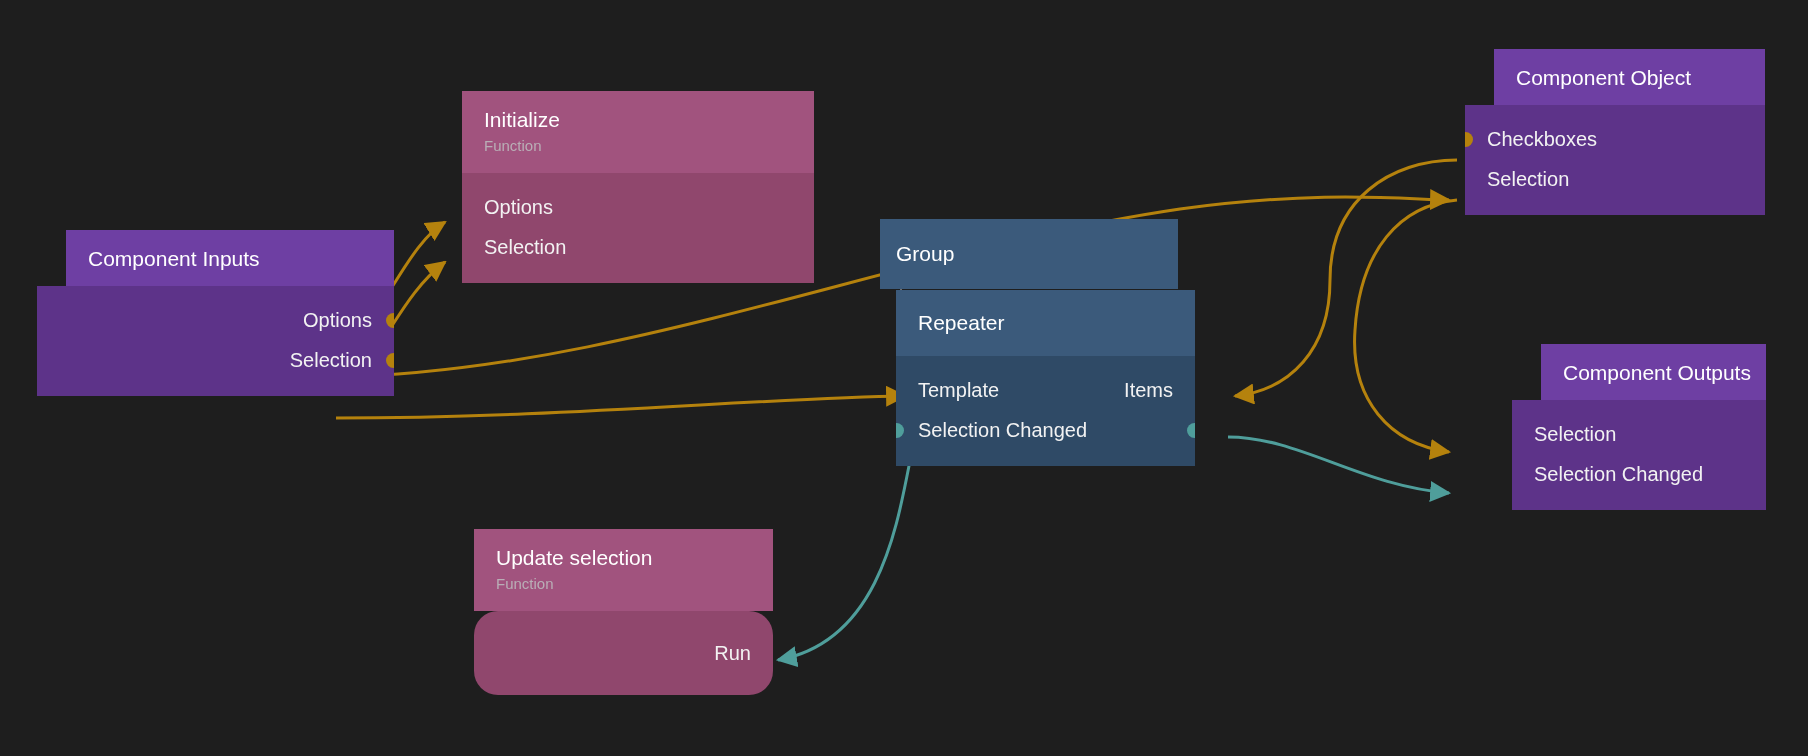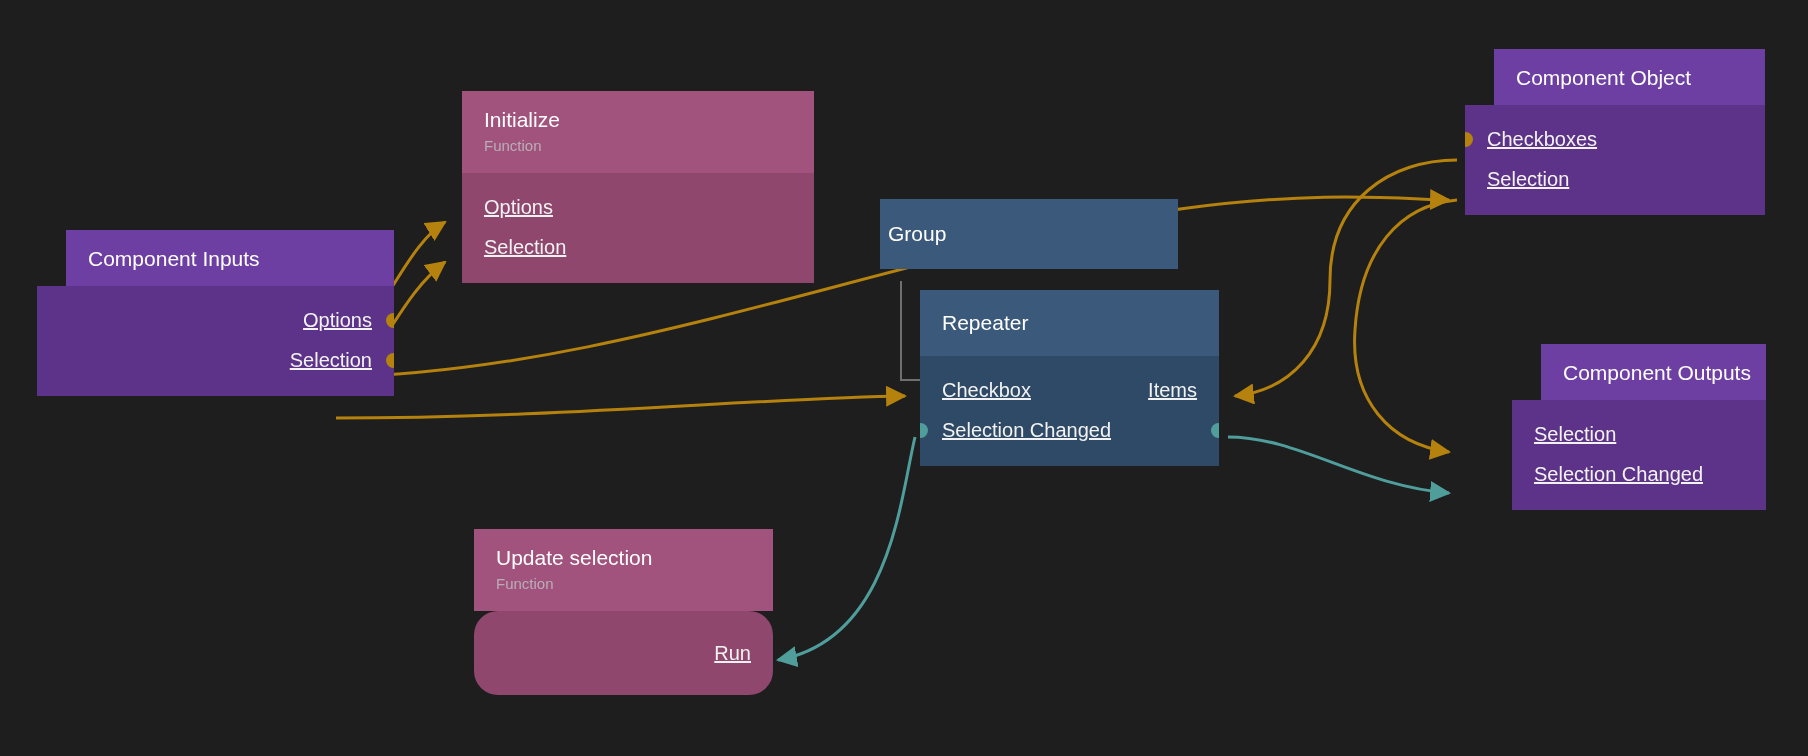--- a/index.html
+++ b/index.html
@@ -60,21 +60,20 @@
   .port-row {
     position: relative;
     height: 40px;
     line-height: 40px;
     box-sizing: border-box;
   }
   .port-label {
     color: #f2f2f2;
     font-size: 20px;
     white-space: nowrap;
-    text-decoration: underline;
   }
   .port-row.out .port-label {
     display: block;
     text-align: right;
     padding-right: 22px;
   }
   .port-row.in .port-label {
     display: block;
     text-align: left;
     padding-left: 22px;
@@ -177,32 +176,32 @@
       <div class="port-row in">
         <span class="port-label">Options</span>
       </div>
       <div class="port-row in">
         <span class="port-label">Selection</span>
       </div>
     </div>
   </div>
 
   <div class="node blue header-only" style="left:880px; top:199px; width:298px;">
-    <div class="node-header" style="padding:22px 22px 22px 8px;">
+    <div class="node-header" style="padding:22px 22px 22px 16px;margin-top:20px;">
       <div class="node-title">Group</div>
     </div>
   </div>
 
-  <div class="node blue" style="left:920px; top:290px; width:299px;">
+  <div class="node blue" style="left:896px; top:290px; width:299px;">
     <div class="node-header" style="padding:20px 22px 20px 22px;">
       <div class="node-title">Repeater</div>
     </div>
     <div class="node-body">
       <div class="port-row split">
-        <span class="port-label">Checkbox</span>
+        <span class="port-label">Template</span>
         <span class="port-label">Items</span>
       </div>
       <div class="port-row in">
         <span class="port-label">Selection Changed</span>
         <span class="dot teal left"></span>
         <span class="dot teal right"></span>
       </div>
     </div>
   </div>
 

